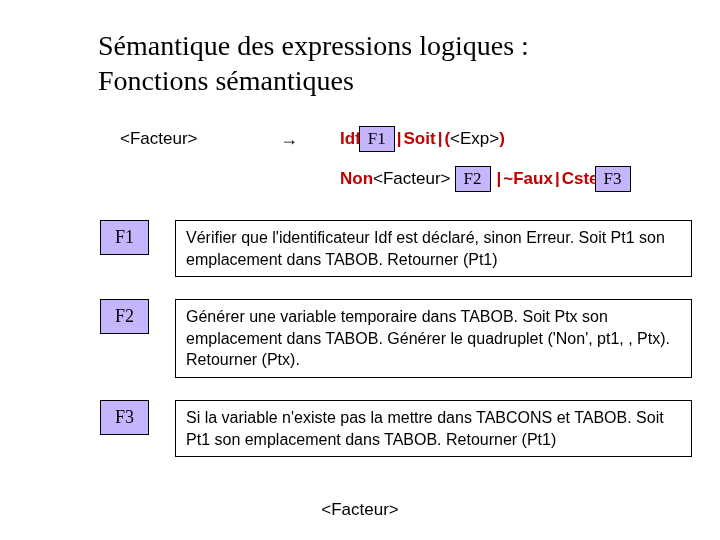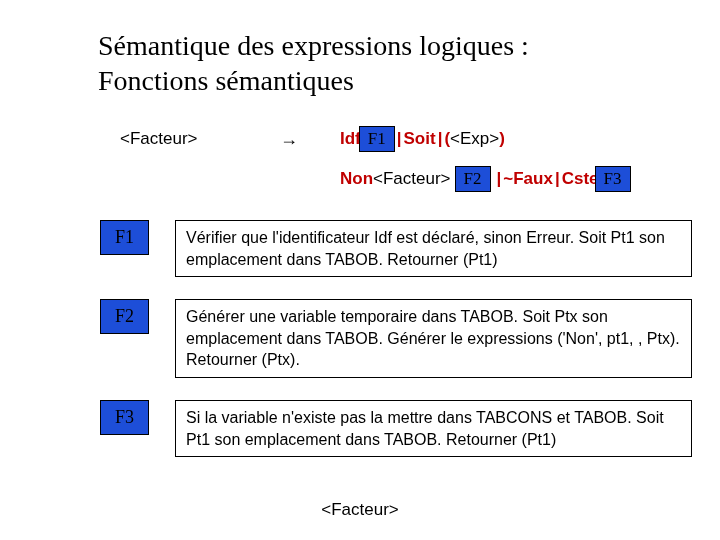--- a/index.html
+++ b/index.html
@@ -55,21 +55,21 @@
     flex: 1;
   }
   .rhs .tok  { color: #000; }
   .rhs .k-red { color: #c00000; font-weight: bold; }
   .rhs .bar { color: #c00000; font-weight: bold; padding: 0 2px; }
   .tagbox {
     display: inline-flex;
     align-items: center;
     justify-content: center;
     border: 1.5px solid #000;
-    background: #1d4ed8;
+    background: #c4b5fd;
     font-family: "Times New Roman", Times, serif;
     font-size: 17px;
     color: #000;
     padding: 3px 10px;
     margin-left: -2px;
   }
   .tagbox.small { padding: 2px 8px; }
   .tilde { color: #c00000; font-weight: bold; }
   .grammar-row.second { padding-left: 220px; }
   .grammar-row.second .rhs { flex-wrap: nowrap; align-items: center; }
@@ -163,21 +163,21 @@
       <div class="left">
         <span class="tagbox">F1</span>
       </div>
       <div class="right">Vérifier que l'identificateur Idf est déclaré, sinon Erreur. Soit Pt1 son emplacement dans TABOB. Retourner (Pt1)</div>
     </div>
 
     <div class="rule">
       <div class="left">
         <span class="tagbox">F2</span>
       </div>
-      <div class="right">Générer une variable temporaire dans TABOB. Soit Ptx son emplacement dans TABOB. Générer le expressions ('Non', pt1, , Ptx). Retourner (Ptx).</div>
+      <div class="right">Générer une variable temporaire dans TABOB. Soit Ptx son emplacement dans TABOB. Générer le quadruplet ('Non', pt1, , Ptx). Retourner (Ptx).</div>
     </div>
 
     <div class="rule">
       <div class="left">
         <span class="tagbox">F3</span>
       </div>
       <div class="right">Si la variable n'existe pas la mettre dans TABCONS et TABOB. Soit Pt1 son emplacement dans TABOB. Retourner (Pt1)</div>
     </div>
 
   </div>

